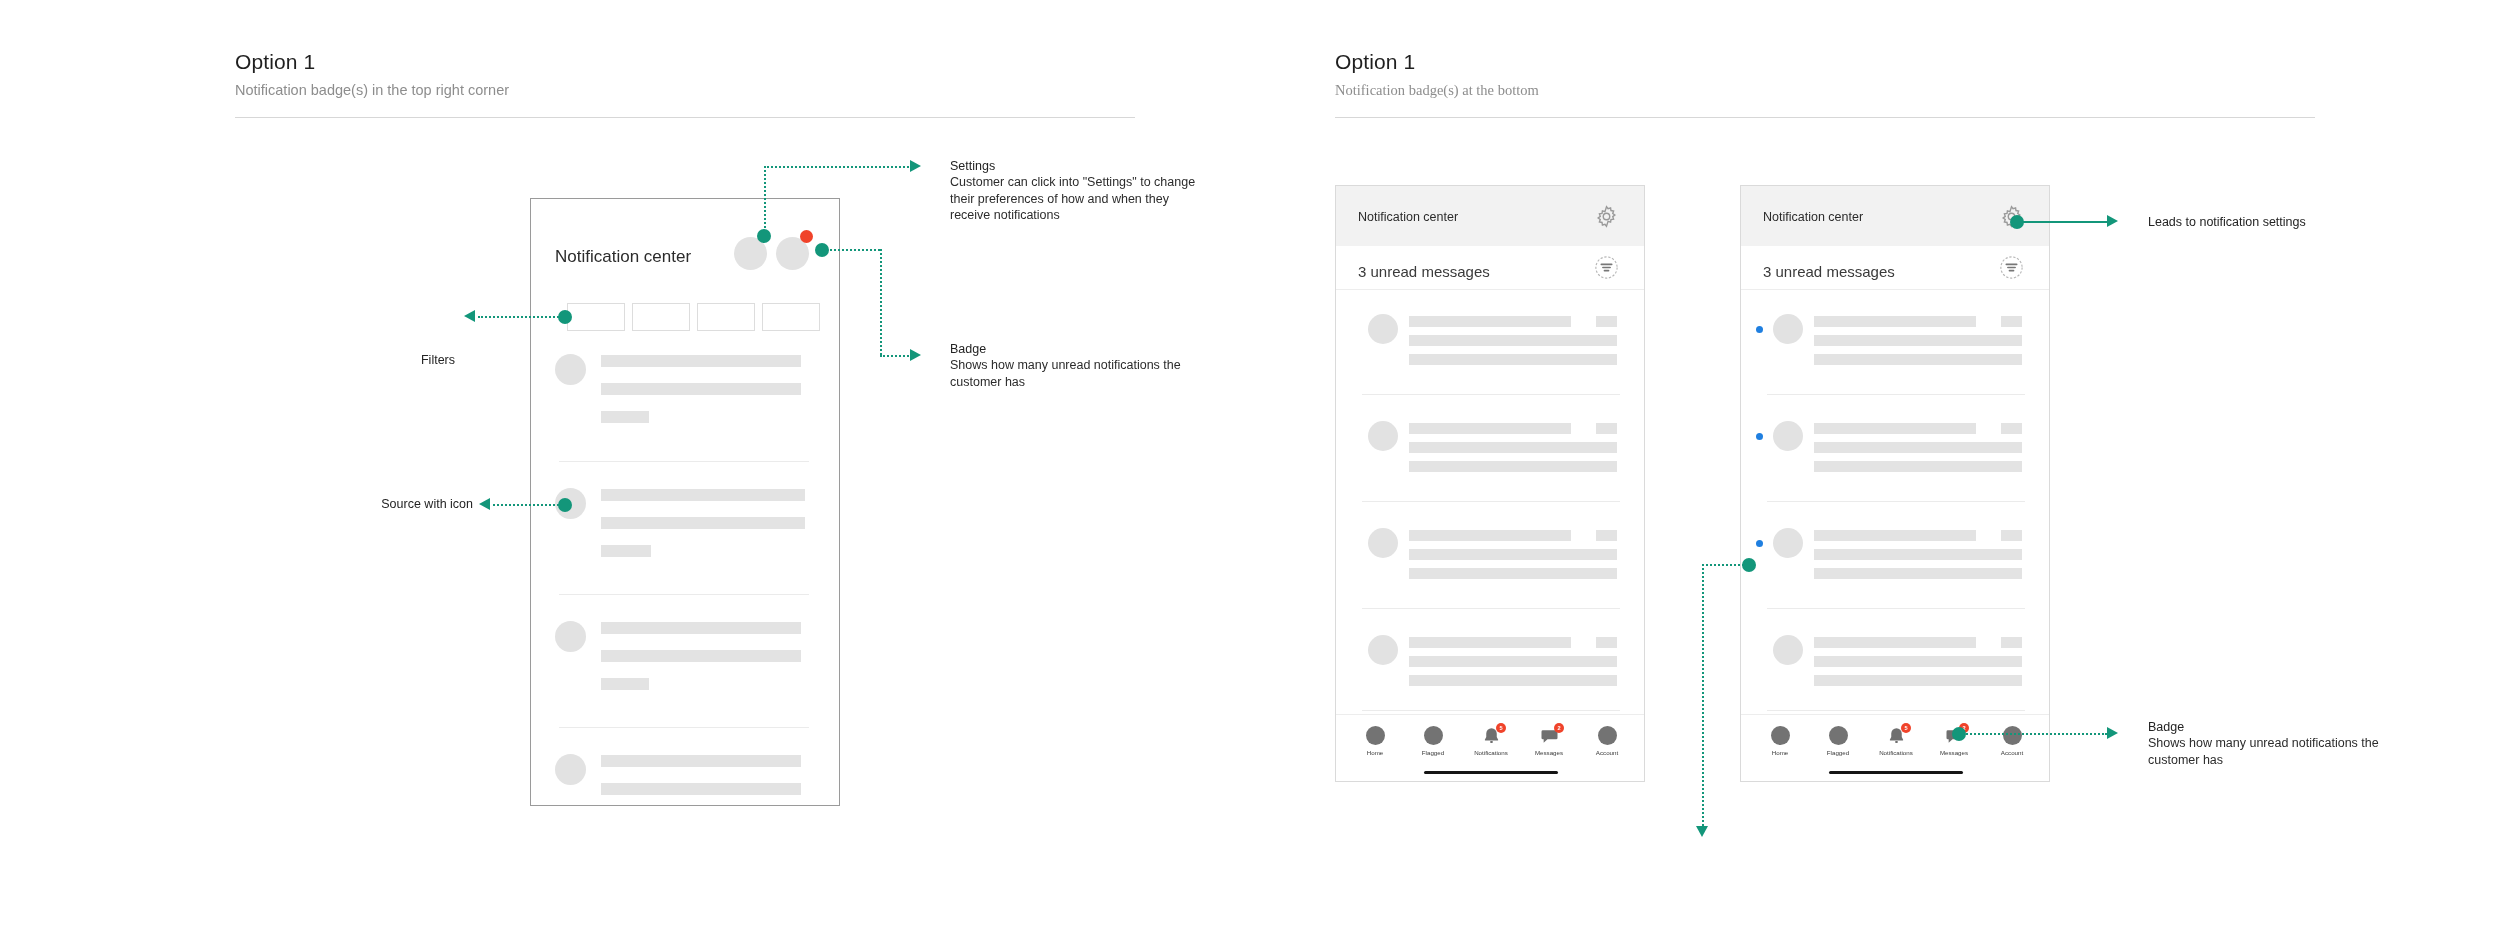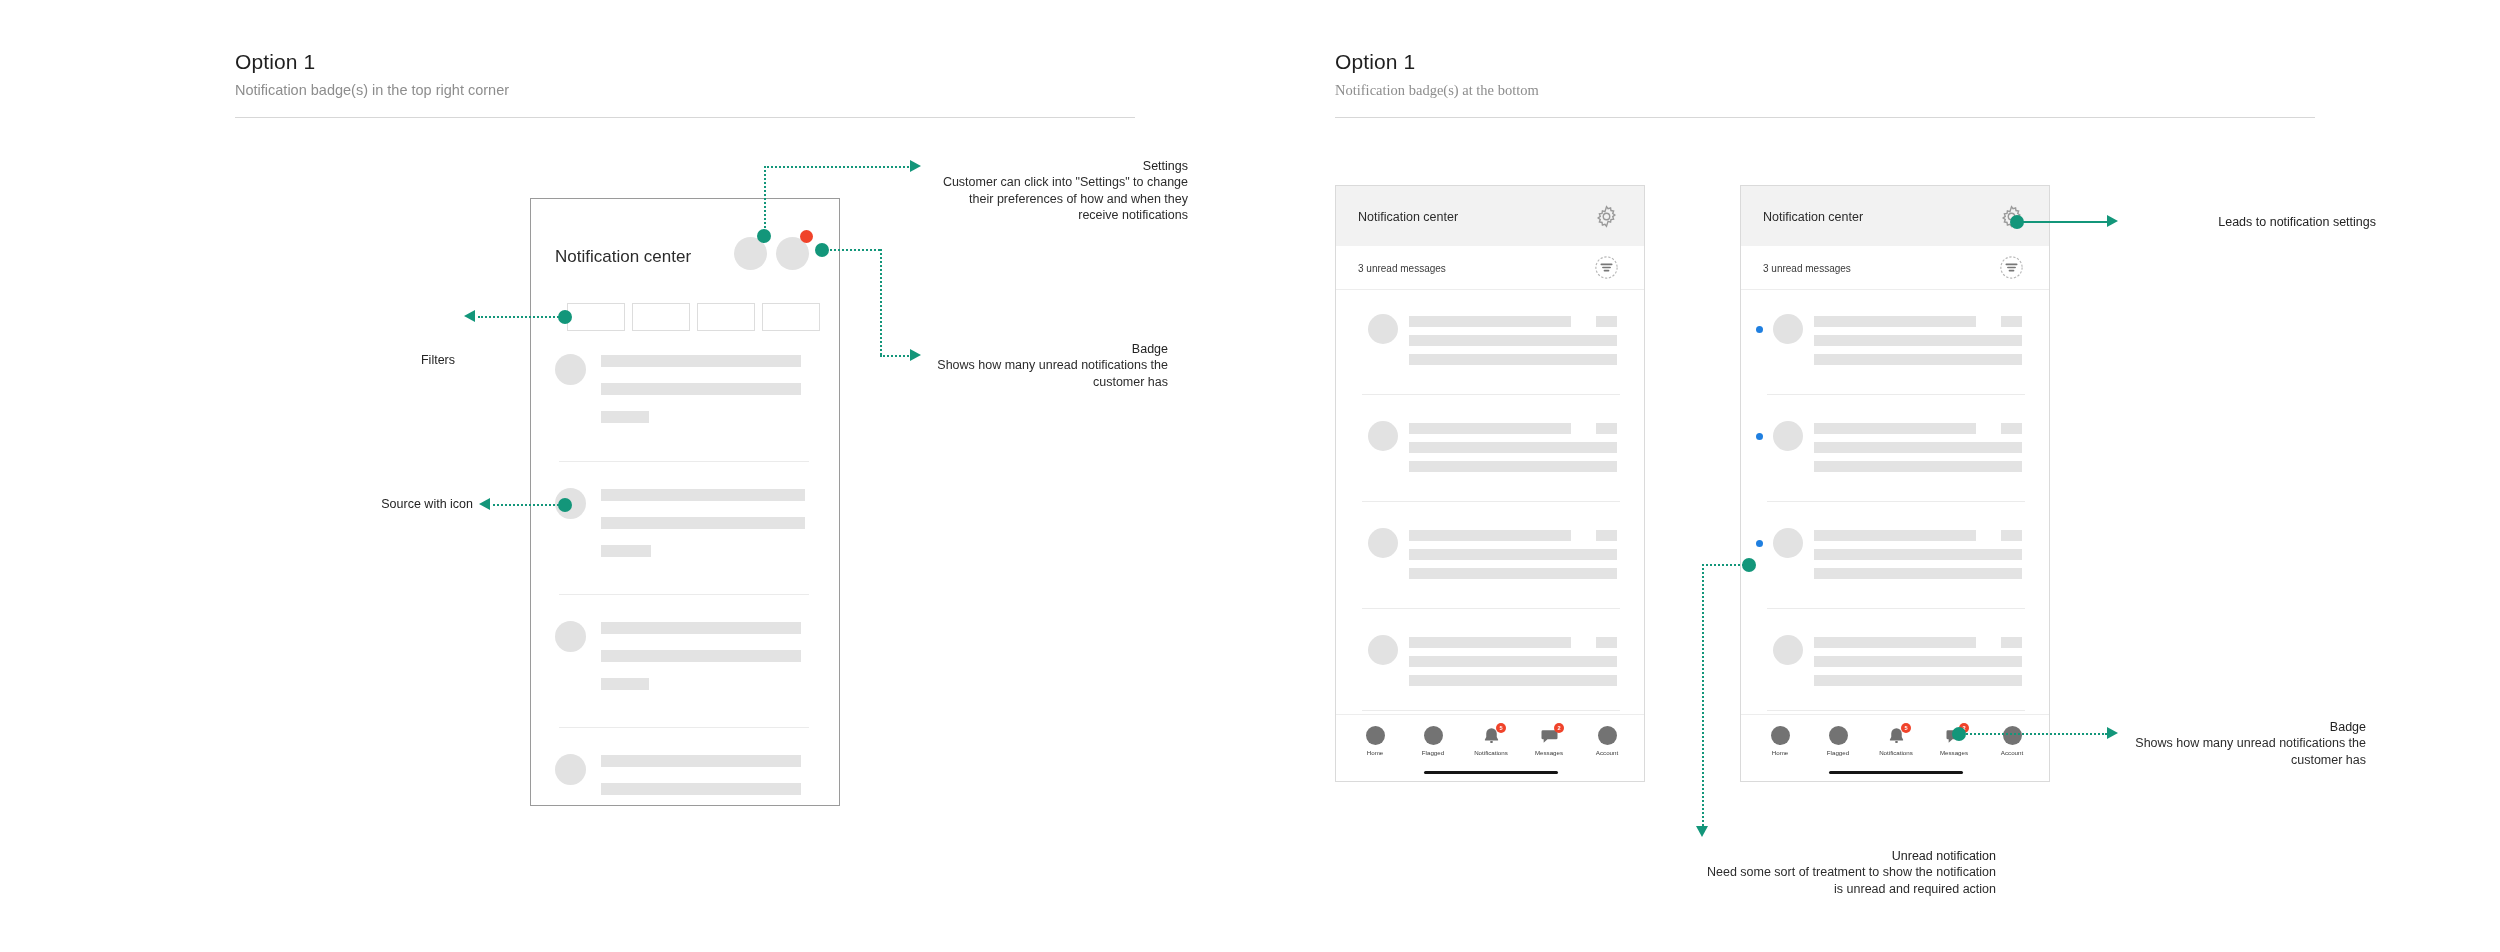--- a/index.html
+++ b/index.html
@@ -42,21 +42,21 @@
     line-height: 16px;
     white-space: nowrap;
   }
   .anno-body {
     font-size: 12.5px;
     color: #2c2c2c;
     font-weight: 400;
     line-height: 16.5px;
   }
   .anno.right-align { text-align: right; }
-  .anno.left-align  { text-align: right; }
+  .anno.left-align  { text-align: left; margin-left: 22px; }
 
   
   .dotline-h {
     position: absolute;
     height: 0;
     border-top: 2.4px dotted #13967a;
   }
   .dotline-v {
     position: absolute;
     width: 0;
@@ -153,21 +153,21 @@
   }
   .o2-subbar {
     position: absolute;
     left: 0;
     width: 100%;
     background: #ffffff;
     border-bottom: 1px solid #ededed;
   }
   .o2-sub-text {
     position: absolute;
-    font-size: 10px;
+    font-size: 15px;
     color: #3a3a3a;
     white-space: nowrap;
   }
   .o2-navbar {
     position: absolute;
     left: 0; width: 100%;
     background: #ffffff;
     border-top: 1px solid #ededed;
   }
   .nav-item {
@@ -527,18 +527,14 @@
   <div class="arrow-right" style="left:2107px; top:727px;"></div>
   <div class="anno left-align" style="left:2126px; top:719px; width:240px;">
     <div class="anno-title">Badge</div>
     <div class="anno-body">Shows how many unread notifications the customer has</div>
   </div>
 
   <div class="anchor-dot" style="left:1742px; top:558px;"></div>
   <div class="dotline-h" style="left:1702px; top:564px; width:46px;"></div>
   <div class="dotline-v" style="left:1702px; top:564px; height:262px;"></div>
   <div class="arrow-down" style="left:1696px; top:826px;"></div>
-  <div class="anno left-align" style="left:1696px; top:848px; width:300px;">
-    <div class="anno-title">Unread notification</div>
-    <div class="anno-body">Need some sort of treatment to show the notification is unread and required action</div>
-  </div>
 
 </div>
 
 </body></html>

